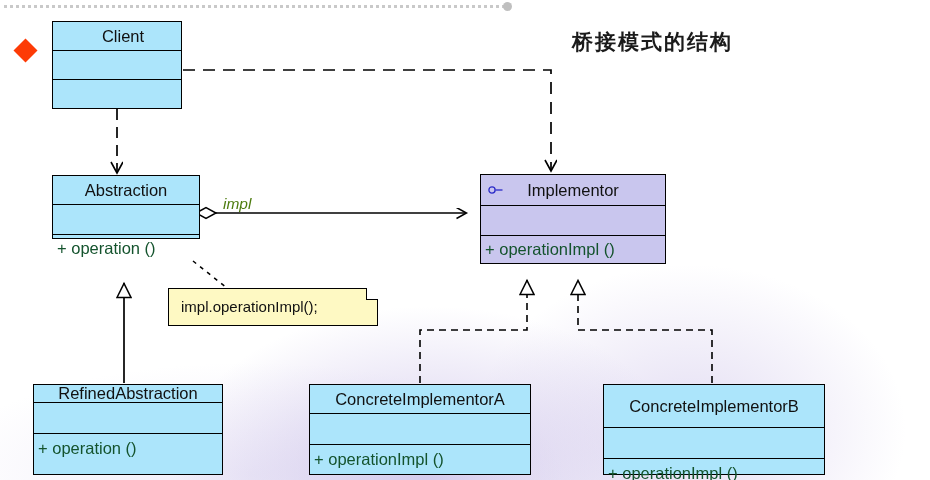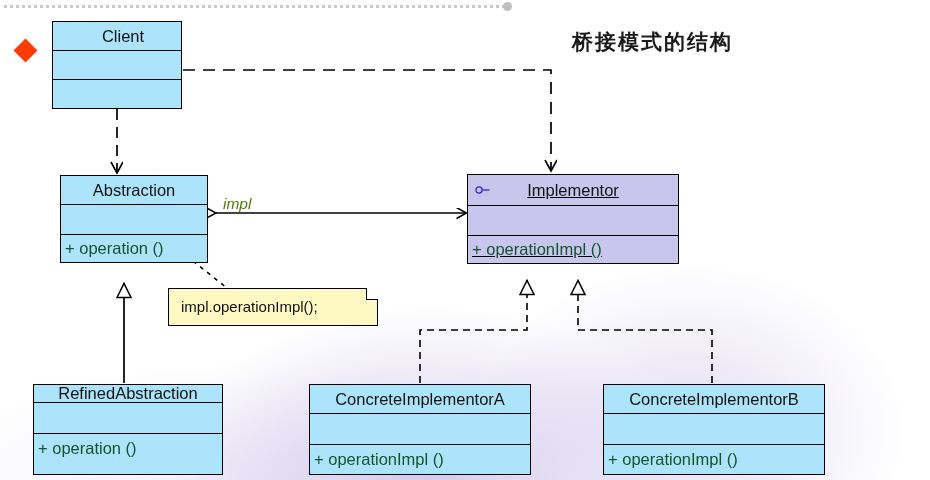--- a/index.html
+++ b/index.html
@@ -205,27 +205,27 @@
     
     <path d="M193,261 L232,292" fill="none" stroke="#000" stroke-width="1.5" stroke-dasharray="4,5"></path>
   </svg>
 
   <div class="uml-box" style="left:52px; top:21px; width:130px; height:88px;">
     <div class="cmp cmp-name" style="height:29px;padding-left:12px;">Client</div>
     <div class="cmp cmp-empty" style="height:29px;"></div>
     <div class="cmp cmp-empty last" style="height:28px;"></div>
   </div>
 
-  <div class="uml-box" style="left:60px; top:175px; width:148px; height:88px;">
+  <div class="uml-box" style="left:52px; top:175px; width:148px; height:64px;">
     <div class="cmp cmp-name" style="height:29px;">Abstraction</div>
     <div class="cmp cmp-empty" style="height:30px;"></div>
     <div class="cmp cmp-ops last" style="height:27px;">+ operation ()</div>
   </div>
 
-  <div class="uml-box iface" style="left:467px; top:174px; width:212px; height:90px;text-decoration:underline;">
+  <div class="uml-box iface" style="left:480px; top:174px; width:186px; height:90px;">
     <div class="cmp cmp-name" style="height:31px;">
       <svg class="iface-icon" viewBox="0 0 16 10">
         <circle cx="4" cy="5" r="3.1" fill="none" stroke="#2b2bc8" stroke-width="1.3"></circle>
         <line x1="7.4" y1="5" x2="14.5" y2="5" stroke="#2b2bc8" stroke-width="1.3"></line>
       </svg>
       <span>Implementor</span>
     </div>
     <div class="cmp cmp-empty" style="height:30px;"></div>
     <div class="cmp cmp-ops last" style="height:27px;">+ operationImpl ()</div>
   </div>
@@ -236,21 +236,21 @@
     <div class="cmp cmp-ops last" style="height:29px;">+ operation ()</div>
   </div>
 
   <div class="uml-box" style="left:309px; top:384px; width:222px; height:91px;">
     <div class="cmp cmp-name" style="height:29px;">ConcreteImplementorA</div>
     <div class="cmp cmp-empty" style="height:31px;"></div>
     <div class="cmp cmp-ops last" style="height:29px;">+ operationImpl ()</div>
   </div>
 
   <div class="uml-box" style="left:603px; top:384px; width:222px; height:91px;">
-    <div class="cmp cmp-name" style="height:29px;">ConcreteImplementorB</div>
+    <div class="cmp cmp-name" style="height:43px;">ConcreteImplementorB</div>
     <div class="cmp cmp-empty" style="height:31px;"></div>
     <div class="cmp cmp-ops last" style="height:29px;">+ operationImpl ()</div>
   </div>
 
   <div id="note-box">
     <div id="note-fold"></div>
     <div id="note-text">impl.operationImpl();</div>
   </div>
 
   <div class="edge-label" style="left:223px; top:195px;">impl</div>

